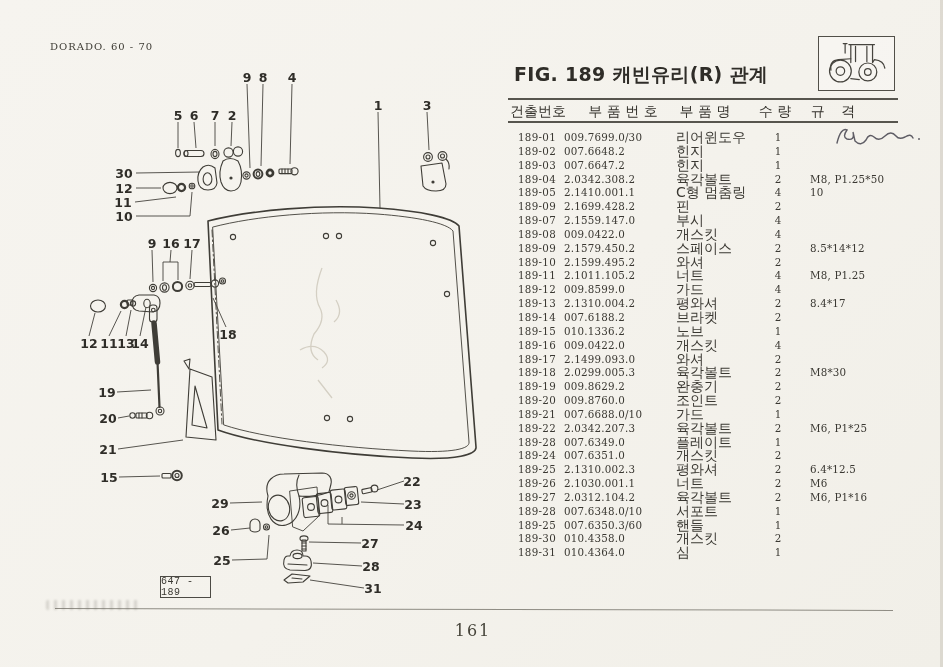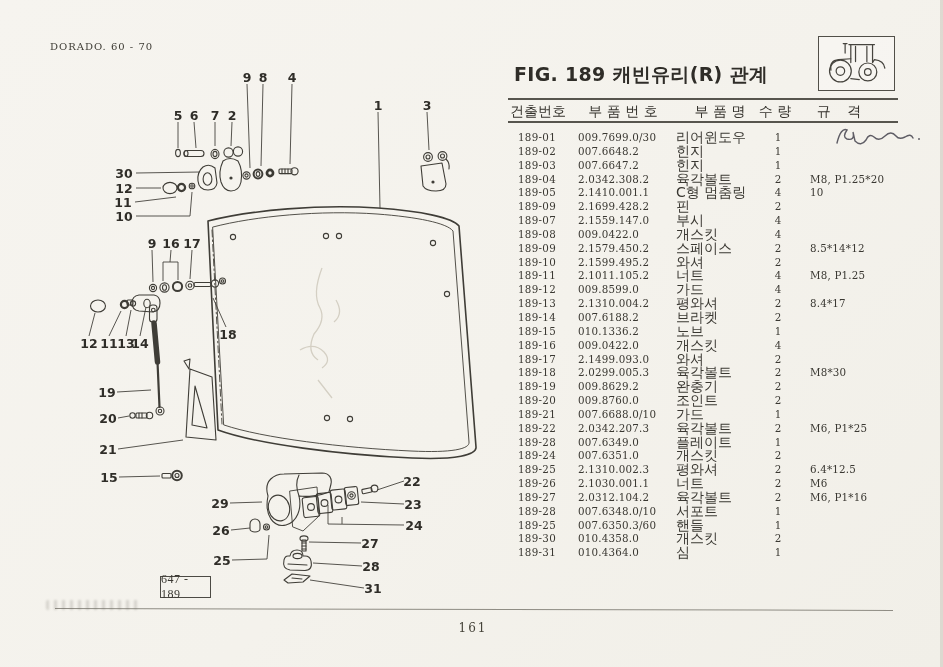--- a/index.html
+++ b/index.html
@@ -12,52 +12,52 @@
     background:#cfcabf; opacity:.6;}
   .hdr-left{position:absolute; left:50px; top:41px; font-family:"DejaVu Serif", serif;
     font-size:10px; letter-spacing:1px; color:#3c3a33;}
   
   .diagram{position:absolute; left:40px; top:50px; width:460px; height:575px;}
   .diagram .part{stroke:#3f3d37; fill:none; stroke-width:1.1; stroke-linejoin:round; stroke-linecap:round;}
   .diagram .leaders{stroke:#45433d; fill:none; stroke-width:0.9;}
   .diagram text{font-family:"DejaVu Sans", sans-serif; font-size:12.5px; font-weight:700; fill:#2f2d28;}
   .refbox{position:absolute; left:160px; top:576px; width:49px; height:20px;
     border:1.3px solid #4c4a44; display:flex; align-items:center; justify-content:center;
-    font-family:Liberation Serif, serif; font-size:12px; letter-spacing:.5px; color:#3a3832;}
+    font-family:Liberation Mono, monospace; font-size:10px; letter-spacing:.5px; color:#3a3832;}
   
   .tablepanel{position:absolute; left:508px; top:62px; width:400px; height:520px;}
   .fig-title{position:absolute; left:6px; top:0px; font-size:19px; font-weight:600;
     letter-spacing:.3px; color:#2f2d28; white-space:nowrap;}
   .rule{position:absolute; left:0; width:390px; height:1.8px; background:#413f38; opacity:.88;}
   .rule1{top:36px;} .rule2{top:59px;}
   .thead{position:absolute; top:41px; left:0; width:390px; height:17px; font-size:14px; color:#33312b;}
   .thead span{position:absolute; top:0; text-align:center; white-space:nowrap;}
   .h-id{left:2px; width:56px;}
   .h-pn{left:65px; width:100px;}
-  .h-name{left:162px; width:100px;}
+  .h-name{left:147px; width:100px;}
   .h-qty{left:237px; width:60px;}
-  .h-spec{left:291px; width:80px; word-spacing:12px;}
+  .h-spec{left:285px; width:80px; word-spacing:12px;}
   .tbody{position:absolute; top:69px; left:0; width:398px;}
   .trow{position:relative; height:13.85px; line-height:13.9px;
     font-family:"DejaVu Serif", serif; font-size:10.3px; color:#3a3832; white-space:nowrap;text-decoration:underline;}
   .cell{position:absolute; top:0;}
   .c-id{left:10px; letter-spacing:.3px;}
-  .c-pn{left:70px; letter-spacing:.2px;}
+  .c-pn{left:56px; letter-spacing:.2px;}
   .c-name{left:168px; font-family:"DejaVu Sans", sans-serif; font-size:14px;}
   .c-qty{left:252px; width:36px; text-align:center;}
   .c-spec{left:302px; letter-spacing:.2px;}
   
   .tractorbox{position:absolute; left:818px; top:36px; width:77px; height:55px;
     border:1.6px solid #514f48; background:rgba(255,255,255,.25); box-sizing:border-box;}
   .tractorbox svg{display:block;}
   
   .handnote{position:absolute; left:833px; top:121px; width:92px; height:36px;}
   
   .pagenum{position:absolute; left:451px; top:621px; width:44px; text-align:center;
-    font-family:"DejaVu Serif", serif; font-size:12px; letter-spacing:2px; color:#454339;}
+    font-family:"DejaVu Serif", serif; font-size:16px; letter-spacing:2px; color:#454339;}
   .bottomrule{position:absolute; left:55px; top:609px; width:838px; height:1.3px;
     background:#6e6b62; transform:rotate(.12deg); opacity:.75;}
   .ghost{position:absolute; left:46px; top:600px; width:94px; height:10px; border-radius:2px;
     background:repeating-linear-gradient(90deg, rgba(93,90,80,.5) 0 3px, transparent 3px 8px);
     filter:blur(1px); opacity:.4;}
 </style>
 </head>
 <body>
 
 <div class="page">
@@ -270,21 +270,21 @@
           <span class="cell c-pn">007.6647.2</span>
           <span class="cell c-name">힌지</span>
           <span class="cell c-qty">1</span>
           <span class="cell c-spec"></span>
         </div>
         <div class="trow">
           <span class="cell c-id">189-04</span>
           <span class="cell c-pn">2.0342.308.2</span>
           <span class="cell c-name">육각볼트</span>
           <span class="cell c-qty">2</span>
-          <span class="cell c-spec">M8, P1.25*20</span>
+          <span class="cell c-spec">M8, P1.25*50</span>
         </div>
         <div class="trow">
           <span class="cell c-id">189-05</span>
           <span class="cell c-pn">2.1410.001.1</span>
           <span class="cell c-name">C형 멈춤링</span>
           <span class="cell c-qty">4</span>
           <span class="cell c-spec">10</span>
         </div>
         <div class="trow">
           <span class="cell c-id">189-09</span>

